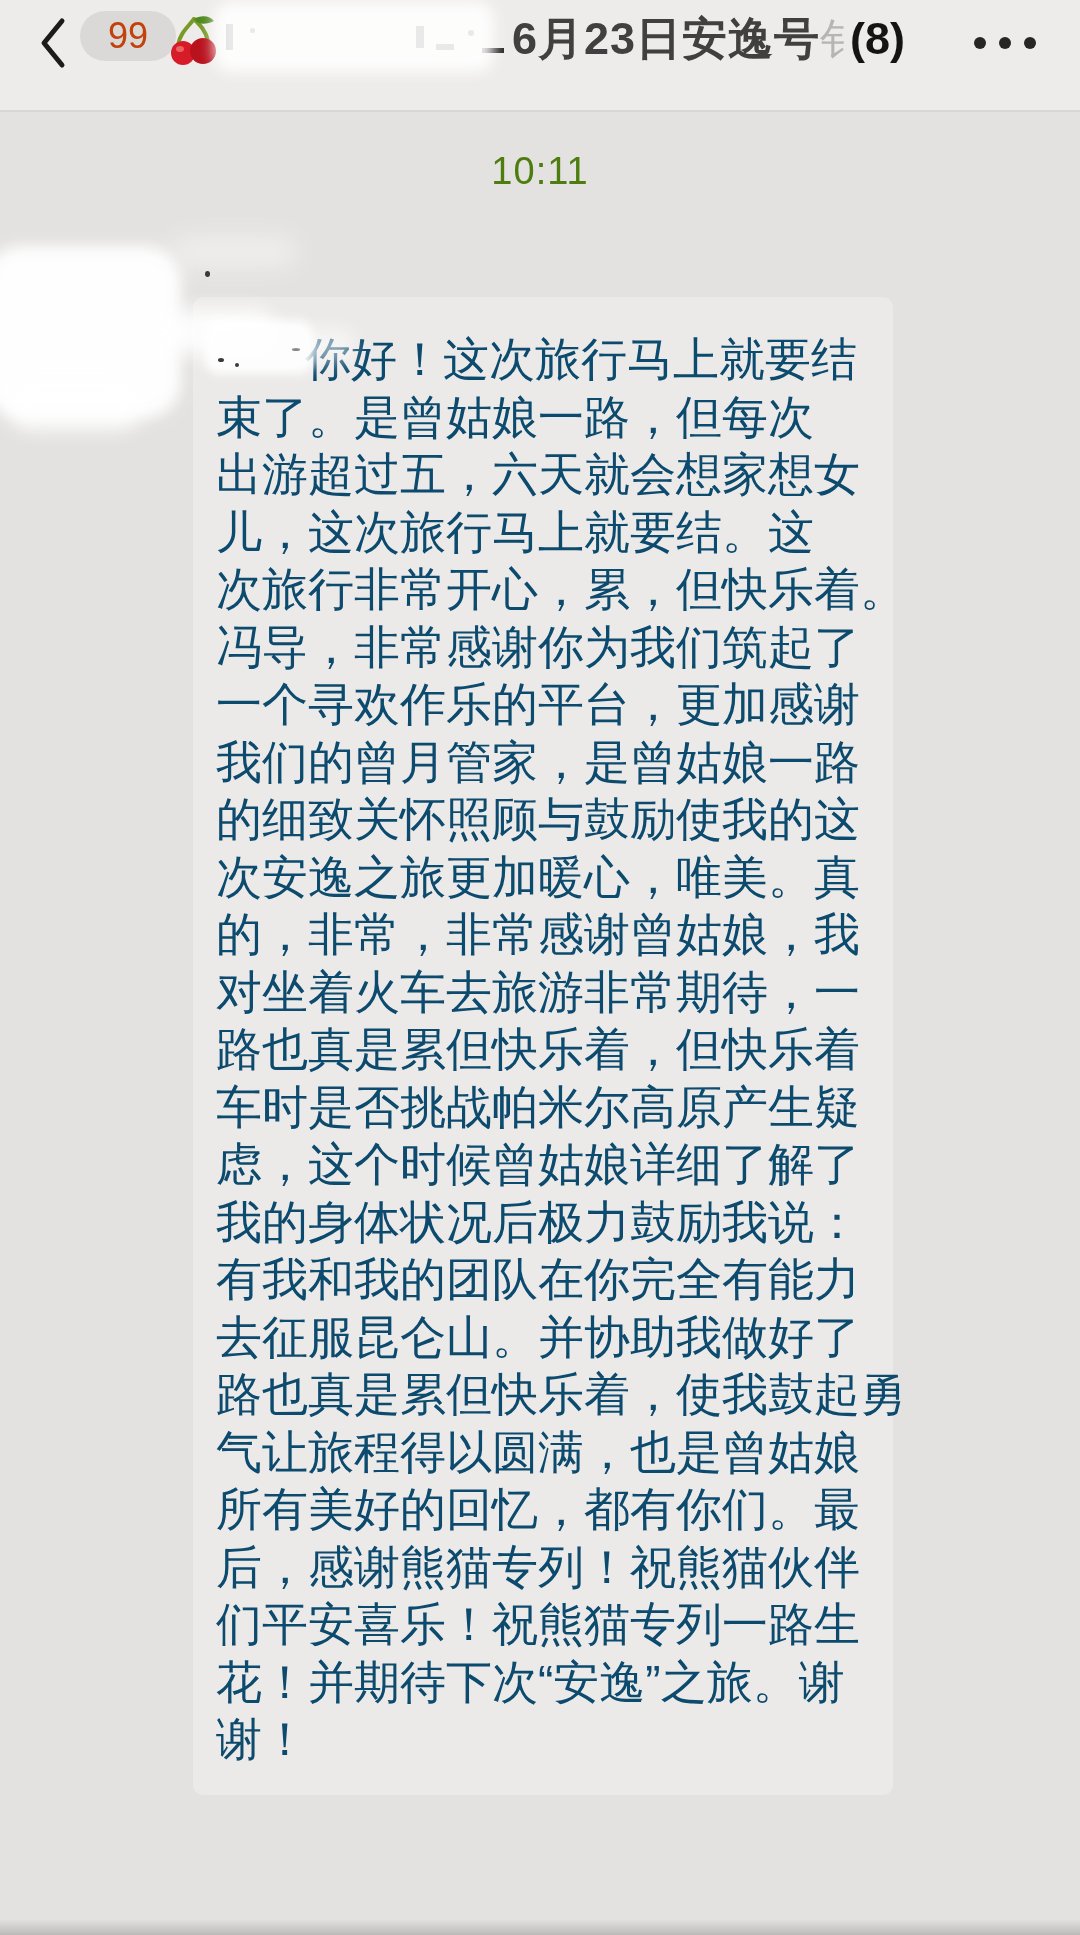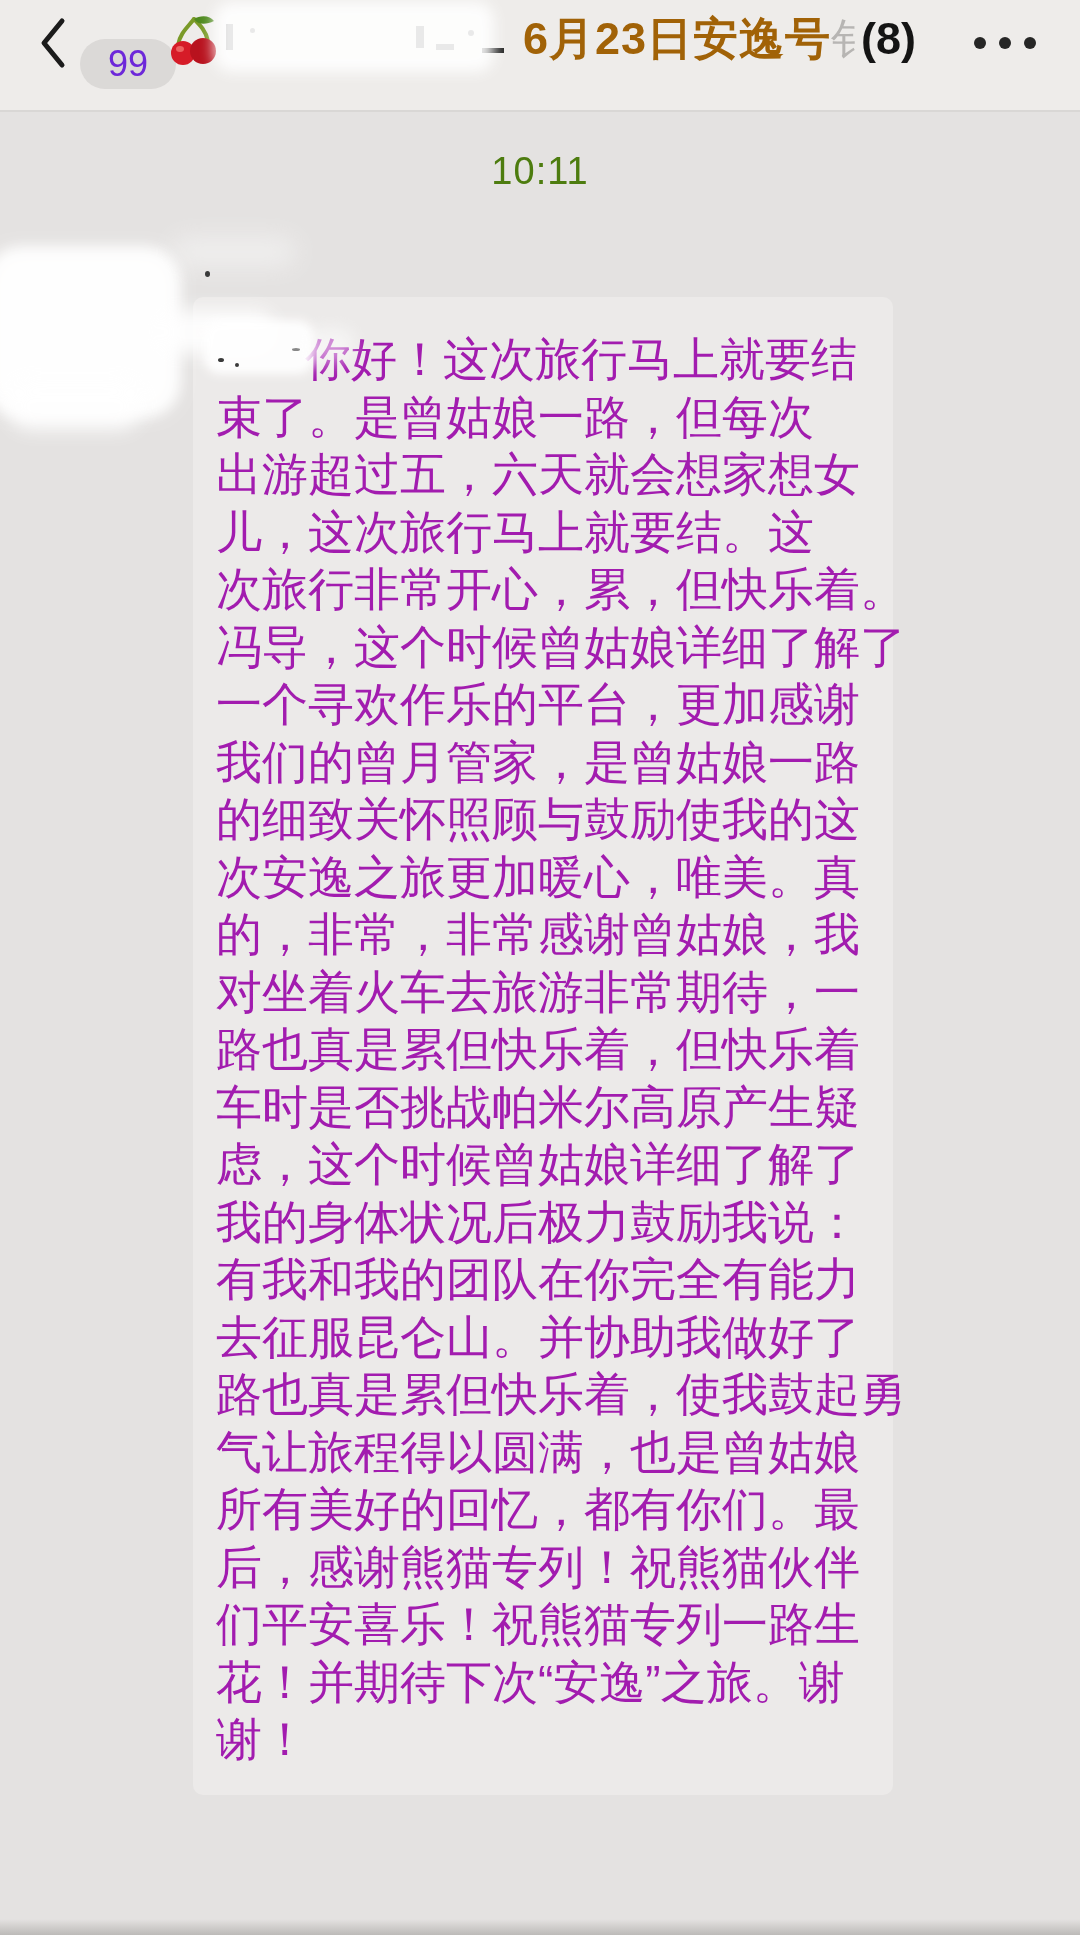--- a/index.html
+++ b/index.html
@@ -19,21 +19,21 @@
   }
   .back-btn{
     position:absolute;left:36px;top:13px;width:40px;height:60px;
     display:flex;align-items:center;
   }
   .badge{
     position:absolute;left:80px;top:11px;height:50px;
     min-width:56px;padding:0 20px;
     background:#dbd9d7;border-radius:28px;
     display:flex;align-items:center;justify-content:center;
-    font-size:36px;color:#6d28d9;font-weight:500;margin-top:28px;
+    font-size:36px;color:#c2410c;font-weight:500;
   }
   .title-row{
     position:absolute;left:170px;top:8px;height:62px;
     display:flex;align-items:center;white-space:nowrap;
   }
   .cherry{width:48px;height:56px;margin-right:2px;position:relative;top:2px;}
   .masked-name{
     position:relative;width:292px;height:58px;
   }
   .frag{position:absolute;background:#242424;}
@@ -42,21 +42,21 @@
   .frag.f3{left:196px;top:16px;width:8px;height:22px;}
   .frag.f4{left:216px;top:34px;width:18px;height:6px;}
   .frag.f5{left:248px;top:20px;width:6px;height:6px;border-radius:50%;}
   .frag.f6{left:262px;top:38px;width:22px;height:5px;}
   .mask-white{
     position:absolute;background:#ffffff;border-radius:18px;
     filter:blur(7px);
   }
   .masked-name .mask-white{left:-6px;top:-8px;width:280px;height:70px;opacity:.9;}
   .nav-title{
-    font-size:45px;color:#a16207;font-weight:600;letter-spacing:1px;margin-left:11px;
+    font-size:45px;color:#404040;font-weight:600;letter-spacing:1px;
   }
   .masked-char{
     position:relative;width:30px;height:56px;overflow:hidden;
     font-size:42px;color:#b7b5b3;font-weight:500;line-height:56px;
   }
   .nav-count{font-size:45px;color:#141414;font-weight:600;}
   .more-btn{
     position:absolute;right:44px;top:30px;width:62px;height:26px;
     display:flex;align-items:center;justify-content:space-between;
   }
@@ -66,21 +66,21 @@
     position:absolute;left:0;top:150px;width:1080px;
     text-align:center;font-size:38px;color:#4d7c0f;letter-spacing:1px;
   }
   .bubble{
     position:absolute;left:193px;top:297px;width:700px;
     background:#eceae9;border-radius:10px;
     box-sizing:border-box;
     padding:34px 12px 26px 23px;
   }
   .msg-line{
-    font-size:46px;line-height:57.5px;color:#a21caf;
+    font-size:46px;line-height:57.5px;color:#0c4a6e;
     white-space:nowrap;letter-spacing:0;
   }
   .msg-line.first{padding-left:89px;}
   
   .blob{position:absolute;background:#ffffff;}
   .blob.b1{left:-15px;top:246px;width:196px;height:172px;border-radius:36px;filter:blur(7px);opacity:.97;}
   .blob.b2{left:8px;top:382px;width:134px;height:48px;border-radius:24px;filter:blur(9px);opacity:.85;}
   .blob.b3{left:158px;top:310px;width:118px;height:44px;border-radius:22px;filter:blur(9px);opacity:.9;}
   .blob.b4{left:172px;top:238px;width:124px;height:28px;border-radius:14px;filter:blur(12px);opacity:.45;}
   .blob.b5{left:204px;top:320px;width:110px;height:54px;border-radius:16px;filter:blur(5px);opacity:.93;}
@@ -140,21 +140,21 @@
 
   <div class="timestamp">10:11</div>
 
   <div class="bubble">
     <div>
         <div class="msg-line first">你好！这次旅行马上就要结</div>
         <div class="msg-line">束了。是曾姑娘一路，但每次</div>
         <div class="msg-line">出游超过五，六天就会想家想女</div>
         <div class="msg-line">儿，这次旅行马上就要结。这</div>
         <div class="msg-line">次旅行非常开心，累，但快乐着。</div>
-        <div class="msg-line">冯导，这个时候曾姑娘详细了解了</div>
+        <div class="msg-line">冯导，非常感谢你为我们筑起了</div>
         <div class="msg-line">一个寻欢作乐的平台，更加感谢</div>
         <div class="msg-line">我们的曾月管家，是曾姑娘一路</div>
         <div class="msg-line">的细致关怀照顾与鼓励使我的这</div>
         <div class="msg-line">次安逸之旅更加暖心，唯美。真</div>
         <div class="msg-line">的，非常，非常感谢曾姑娘，我</div>
         <div class="msg-line">对坐着火车去旅游非常期待，一</div>
         <div class="msg-line">路也真是累但快乐着，但快乐着</div>
         <div class="msg-line">车时是否挑战帕米尔高原产生疑</div>
         <div class="msg-line">虑，这个时候曾姑娘详细了解了</div>
         <div class="msg-line">我的身体状况后极力鼓励我说：</div>

